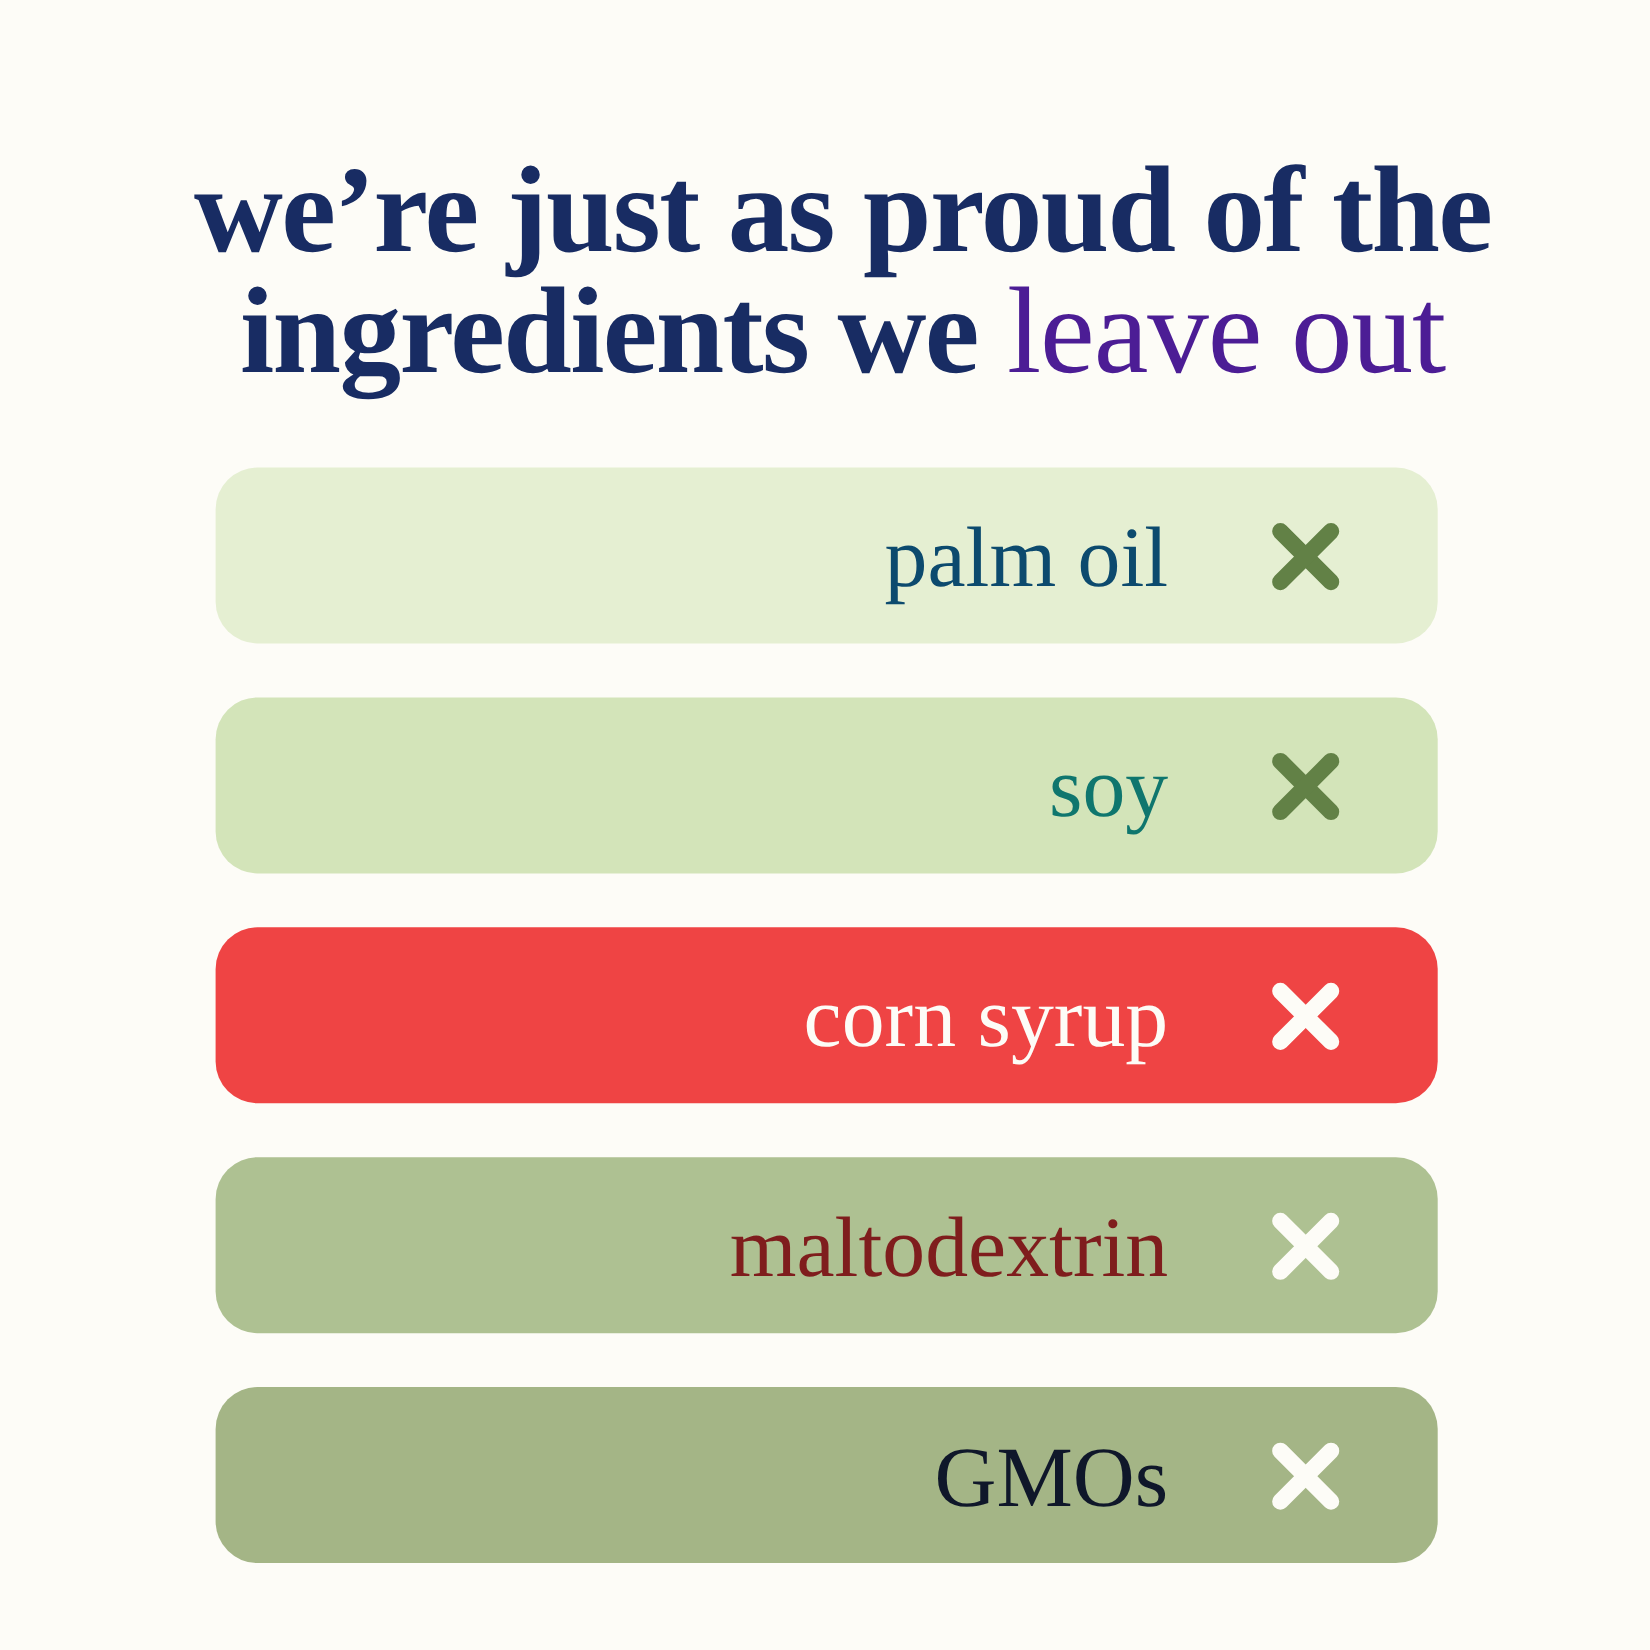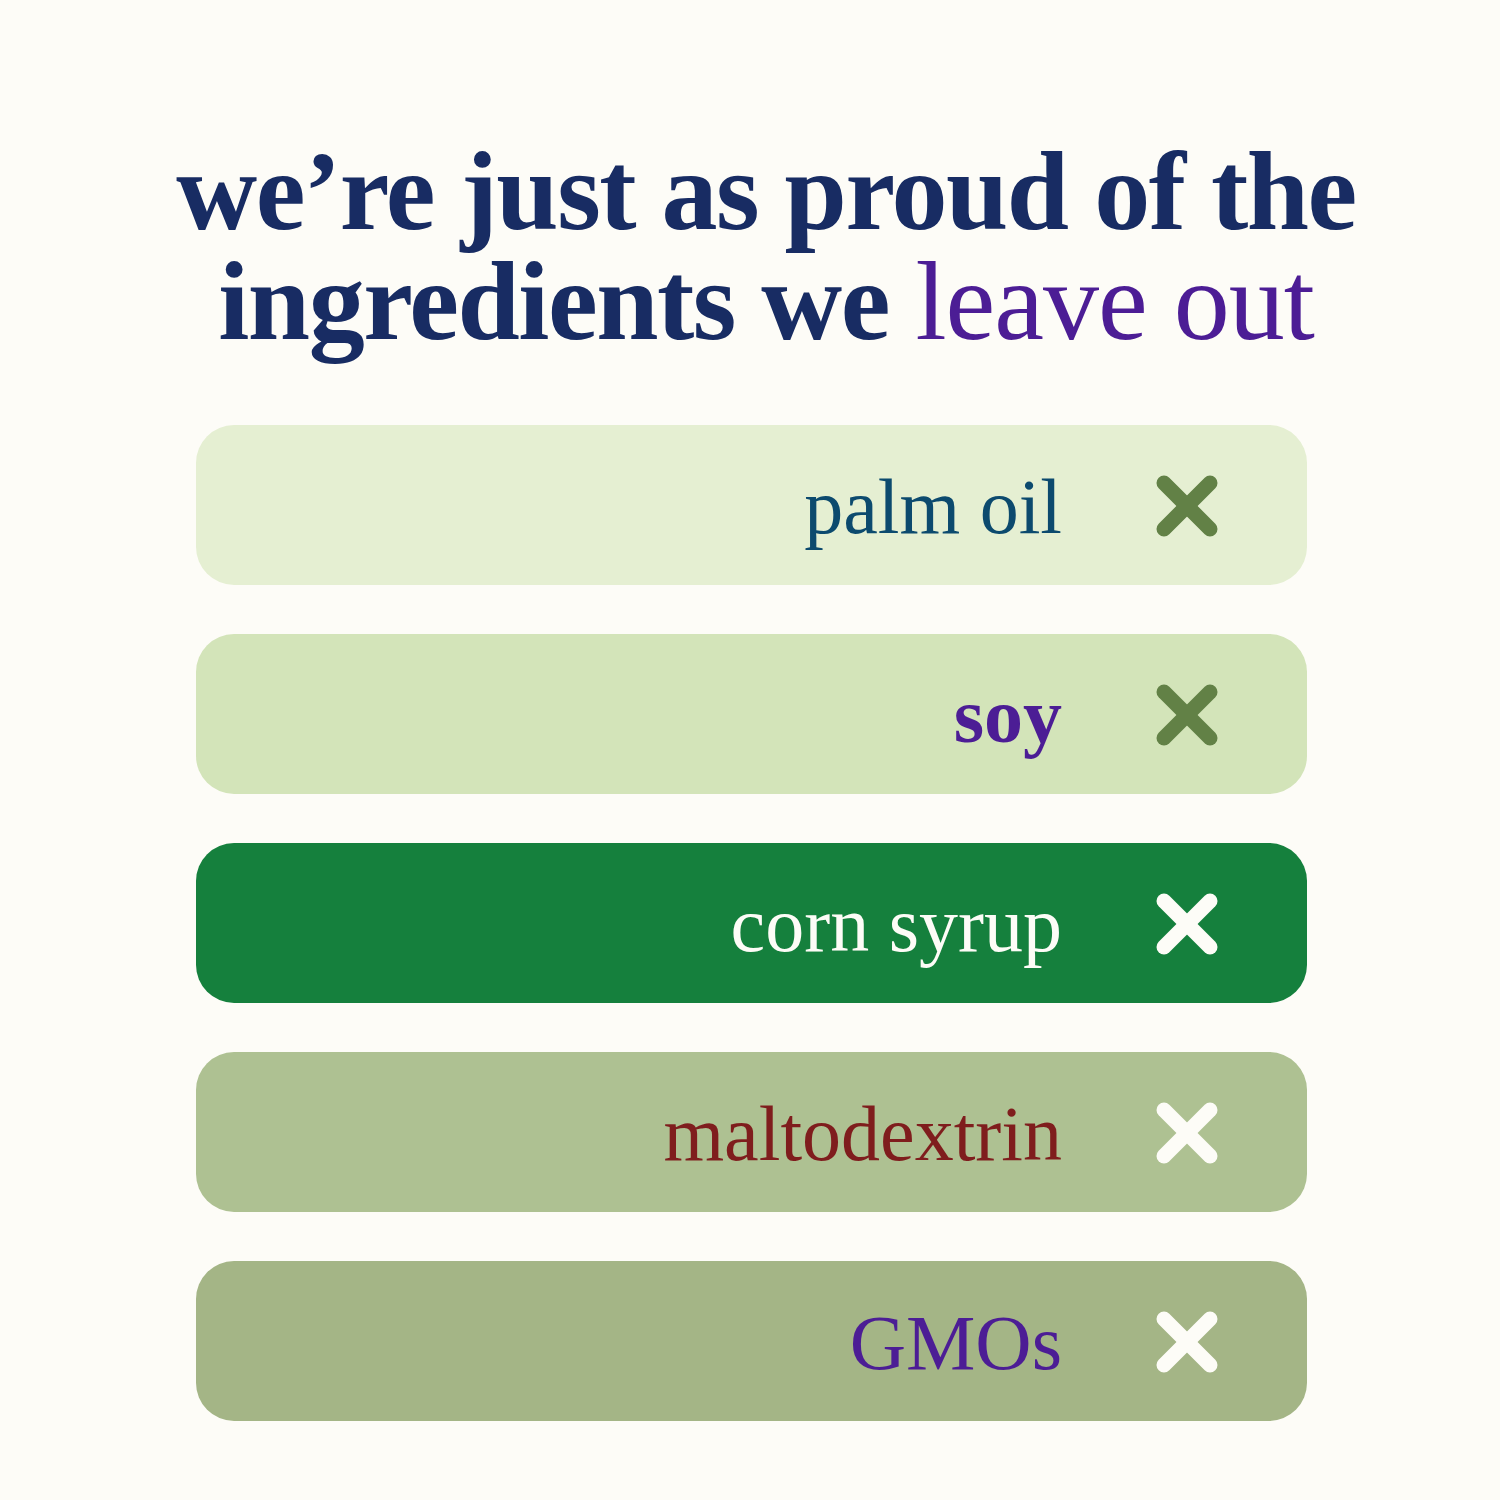--- a/index.html
+++ b/index.html
@@ -101,32 +101,32 @@
       <svg width="74" height="74" viewBox="0 0 74 74" aria-hidden="true">
         <g stroke-width="15" stroke-linecap="round" stroke="#628146">
           <line x1="14" y1="14" x2="60" y2="60"></line>
           <line x1="60" y1="14" x2="14" y2="60"></line>
         </g>
       </svg>
     </span>
   </div>
 
   <div class="pill" style="background: rgb(211, 228, 185);">
-    <span class="pill-label" style="color: #4c1d95; font-weight: bold;">soy</span>
+    <span class="pill-label" style="color: #0f766e;">soy</span>
     <span class="pill-x">
       <svg width="74" height="74" viewBox="0 0 74 74" aria-hidden="true">
         <g stroke-width="15" stroke-linecap="round" stroke="#628146">
           <line x1="14" y1="14" x2="60" y2="60"></line>
           <line x1="60" y1="14" x2="14" y2="60"></line>
         </g>
       </svg>
     </span>
   </div>
 
-  <div class="pill" style="background: #15803d;">
+  <div class="pill" style="background: #ef4444;">
     <span class="pill-label" style="color: rgb(253, 252, 247);">corn syrup</span>
     <span class="pill-x">
       <svg width="74" height="74" viewBox="0 0 74 74" aria-hidden="true">
         <g stroke-width="15" stroke-linecap="round" stroke="#fdfcf7">
           <line x1="14" y1="14" x2="60" y2="60"></line>
           <line x1="60" y1="14" x2="14" y2="60"></line>
         </g>
       </svg>
     </span>
   </div>
@@ -137,21 +137,21 @@
       <svg width="74" height="74" viewBox="0 0 74 74" aria-hidden="true">
         <g stroke-width="15" stroke-linecap="round" stroke="#fdfcf7">
           <line x1="14" y1="14" x2="60" y2="60"></line>
           <line x1="60" y1="14" x2="14" y2="60"></line>
         </g>
       </svg>
     </span>
   </div>
 
   <div class="pill" style="background: rgb(164, 181, 134);">
-    <span class="pill-label" style="color: #4c1d95;">GMOs</span>
+    <span class="pill-label" style="color: #0f172a;">GMOs</span>
     <span class="pill-x">
       <svg width="74" height="74" viewBox="0 0 74 74" aria-hidden="true">
         <g stroke-width="15" stroke-linecap="round" stroke="#fdfcf7">
           <line x1="14" y1="14" x2="60" y2="60"></line>
           <line x1="60" y1="14" x2="14" y2="60"></line>
         </g>
       </svg>
     </span>
   </div>
 

